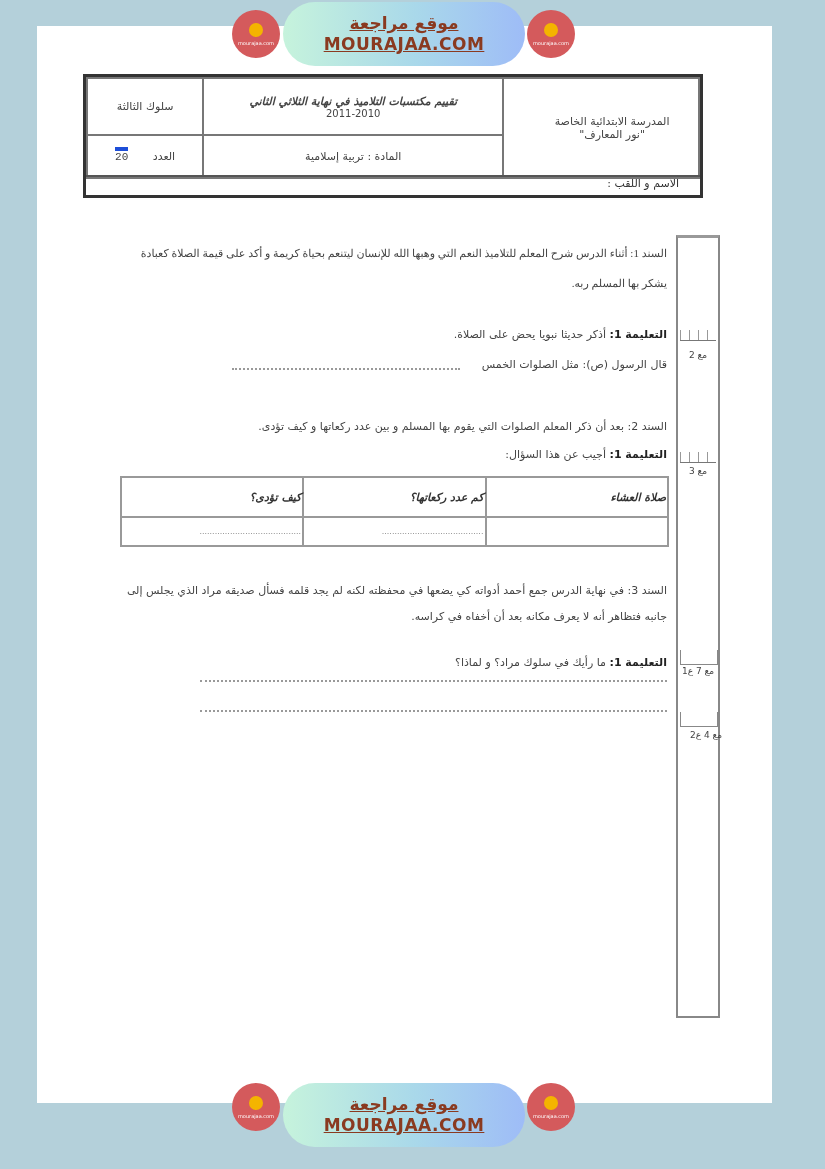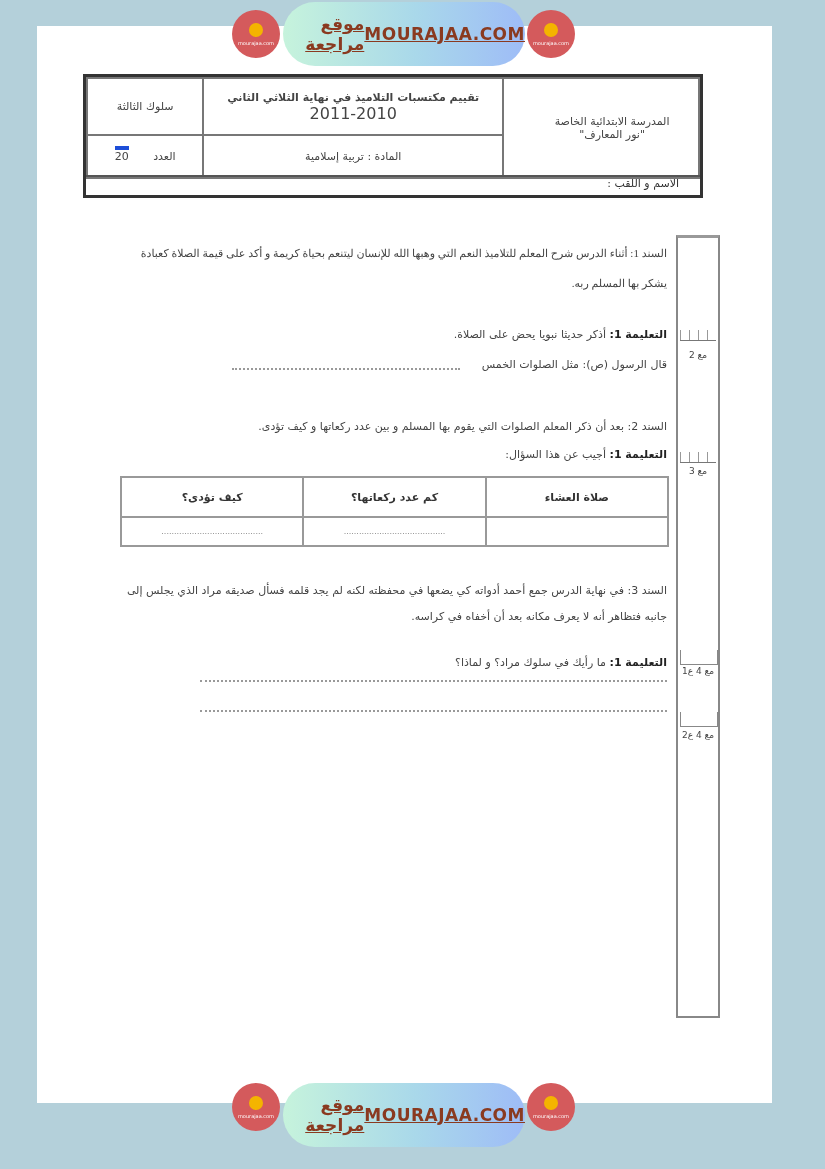--- a/index.html
+++ b/index.html
@@ -1,36 +1,36 @@
 <!DOCTYPE html>
 <html><head>
 <meta charset="utf-8">
 <style>
   html,body{margin:0;padding:0;}
   body{width:825px;height:1169px;background:#b4d0da;position:relative;overflow:hidden;font-family:"DejaVu Sans",sans-serif;}
   .sheet{position:absolute;left:37px;top:26px;width:735px;height:1077px;background:#fff;}
-  .banner{position:absolute;left:283px;width:242px;height:64px;border-radius:32px;background:linear-gradient(90deg,#c6f3dc 0%,#a9d8ea 55%,#9ebcf7 100%);display:flex;flex-direction:row;align-items:center;justify-content:center;z-index:5;}
+  .banner{position:absolute;left:283px;width:242px;height:64px;border-radius:32px;background:linear-gradient(90deg,#c6f3dc 0%,#a9d8ea 55%,#9ebcf7 100%);display:flex;flex-direction:column;align-items:center;justify-content:center;z-index:5;}
   .banner .ar{font-size:17px;font-weight:bold;color:#8a3a20;text-decoration:underline;line-height:20px;direction:rtl;}
   .banner .en{font-size:17px;font-weight:bold;color:#8a3a20;text-decoration:underline;line-height:22px;letter-spacing:0.5px;}
   .badge{position:absolute;width:48px;height:48px;border-radius:50%;background:#d45a5c;z-index:5;display:flex;flex-direction:column;align-items:center;justify-content:center;}
   .badge .dot{width:14px;height:14px;border-radius:50%;background:#f4b400;margin-bottom:3px;}
   .badge .t{font-size:5px;color:#fff;line-height:6px;}
   .hdr{position:absolute;left:83px;top:74px;width:620px;height:124px;border:3px solid #333;box-sizing:border-box;direction:rtl;}
   .hdr table{border-collapse:collapse;width:100%;}
   .hdr td{border:2px solid #777;text-align:center;font-size:11px;color:#444;padding:0;}
   .name-row{position:absolute;left:0;right:0;bottom:0;height:18px;border-top:2px solid #555;font-size:11px;padding-right:21px;color:#333;}
   .txt{position:absolute;direction:rtl;text-align:right;font-size:11px;color:#444;line-height:14px;}
   .txt b{color:#222;}
   .dots{position:absolute;border-bottom:2px dotted #999;height:0;}
   .margin-col{position:absolute;left:676px;top:235px;width:44px;height:783px;border:2px solid #888;border-top:3px solid #999;box-sizing:border-box;}
   .mark{position:absolute;left:0;width:40px;font-size:9px;color:#444;text-align:center;direction:rtl;line-height:11px;}
   .ticks{position:absolute;left:2px;width:36px;height:10px;border-bottom:1px solid #777;background:repeating-linear-gradient(90deg,#999 0 1px,transparent 1px 9px);}
   .box4{position:absolute;left:2px;width:36px;height:14px;border:1px solid #888;border-top:none;}
   .q-table{position:absolute;left:120px;top:476px;width:549px;height:71px;border-collapse:collapse;direction:rtl;}
-  .q-table td{border:2px solid #999;text-align:center;font-size:11px;color:#333;width:33%;}
+  .q-table td{border:2px solid #999;text-align:right;font-size:11px;color:#333;width:33%;font-style:italic;}
   .q-table tr:first-child td{height:36px;font-weight:bold;}
 </style>
 </head>
 <body>
 
 <div class="sheet"></div>
 
 <div class="badge" style="left:232px;top:10px;">
   <div class="dot"></div>
   <div class="t">mourajaa.com</div>
@@ -46,30 +46,30 @@
 
 <div class="hdr">
   <table>
     <tbody>
         <tr>
       <td rowspan="2" style="width:32%;height:98px;padding-left:22px;">
         <div>المدرسة الابتدائية الخاصة</div>
         <div>"نور المعارف"</div>
       </td>
       <td style="height:54px;">
-        <div style="font-weight:bold;">تقييم مكتسبات التلاميذ في نهاية الثلاثي الثاني</div>
-        <div style="font-size:16px;">2011-2010</div>
+        <div style="font-weight:bold;font-style:italic;">تقييم مكتسبات التلاميذ في نهاية الثلاثي الثاني</div>
+        <div style="font-size:10px;">2011-2010</div>
       </td>
       <td style="width:19%;">سلوك الثالثة</td>
     </tr>
     <tr>
       <td style="height:40px;">المادة : تربية إسلامية</td>
       <td>
         <span>العدد</span>
-        <span style="border-top:4px solid #1d4ed8;margin-right:21px;">20</span>
+        <span style="border-top:4px solid #1d4ed8;margin-right:21px;font-family:Liberation Mono, monospace;">20</span>
       </td>
     </tr>
   </tbody>
     </table>
   <div class="name-row">
     <span>الاسم و اللقب :</span>
   </div>
 </div>
 
 <div class="txt" style="left:130px;top:238px;width:537px;line-height:30px;font-family:Liberation Serif, serif;">السند 1: أثناء الدرس شرح المعلم للتلاميذ النعم التي وهبها الله للإنسان ليتنعم بحياة كريمة و أكد على قيمة الصلاة كعبادة يشكر بها المسلم ربه.</div>
@@ -107,23 +107,23 @@
 </div>
 <div class="dots" style="left:200px;top:680px;width:467px;"></div>
 <div class="dots" style="left:200px;top:710px;width:467px;"></div>
 
 <div class="margin-col">
   <div class="ticks" style="top:92px;"></div>
   <div class="mark" style="top:112px;">مع 2</div>
   <div class="ticks" style="top:214px;"></div>
   <div class="mark" style="top:228px;">مع 3</div>
   <div class="box4" style="top:412px;"></div>
-  <div class="mark" style="top:428px;">مع 4 ع1</div>
+  <div class="mark" style="top:428px;">مع 7 ع1</div>
   <div class="box4" style="top:474px;"></div>
-  <div class="mark" style="top:492px;">مع 4 ع2</div>
+  <div class="mark" style="top:492px;padding-left:8px;">مع 4 ع2</div>
 </div>
 
 <div class="badge" style="left:232px;top:1083px;">
   <div class="dot"></div>
   <div class="t">mourajaa.com</div>
 </div>
 <div class="banner" style="top:1083px;">
   <div class="ar">موقع مراجعة</div>
   <div class="en">MOURAJAA.COM</div>
 </div>

